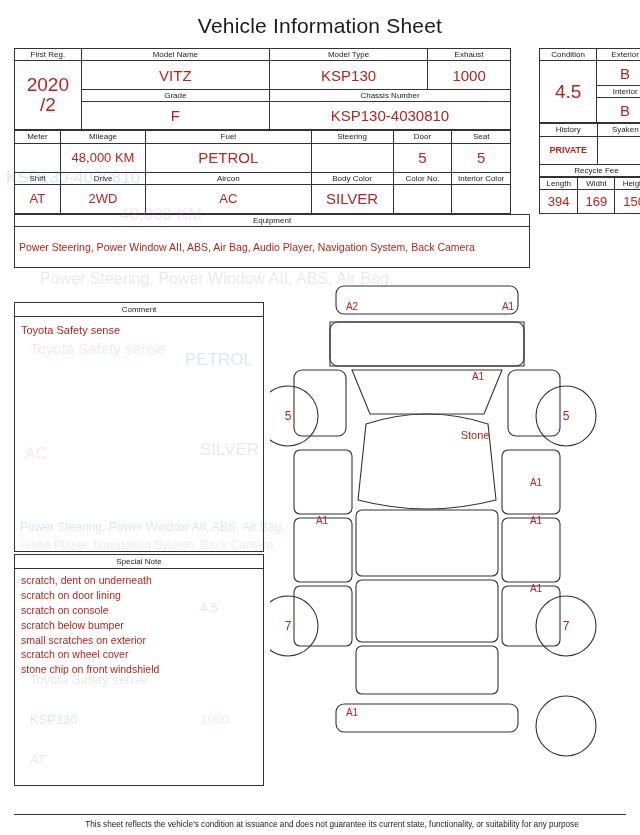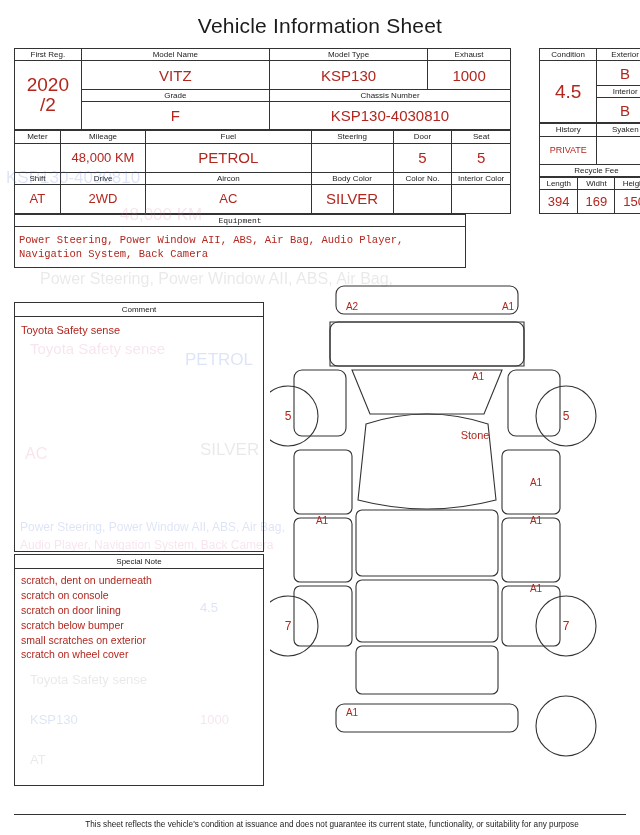--- a/index.html
+++ b/index.html
@@ -151,21 +151,21 @@
           <td class="med2" style="height:26px;">AT</td>
           <td class="med2">2WD</td>
           <td class="med2">AC</td>
           <td class="med">SILVER</td>
           <td class="sm"></td>
           <td class="sm"></td>
         </tr>
       </tbody>
         </table>
 
-      <table class="leftTbl" style="width:452px;border-top:none;font-family:Liberation Mono, monospace;">
+      <table class="leftTbl" style="width:516px;border-top:none;">
         <tbody>
             <tr>
               <td class="hdr">Equipment</td>
             </tr>
         <tr>
               <td class="equip" style="height:34px;">Power Steering, Power Window  AII, ABS, Air Bag, Audio Player, Navigation System, Back Camera</td>
             </tr>
       </tbody>
         </table>
     </div>
@@ -190,21 +190,21 @@
       </tbody>
         </table>
 
       <table class="rightTbl" style="width:115px;border-top:none;">
         <tbody>
             <tr>
           <td class="hdr" style="width:57px;">History</td>
           <td class="hdr" style="width:58px;">Syaken</td>
         </tr>
         <tr>
-          <td class="xsm" style="height:25px;">PRIVATE</td>
+          <td class="xsm" style="height:25px;font-weight:bold;">PRIVATE</td>
           <td class="xsm"></td>
         </tr>
         <tr>
               <td class="hdr" colspan="2">Recycle Fee</td>
             </tr>
       </tbody>
         </table>
 
       <table class="rightTbl" style="width:115px;border-top:none;">
         <tbody>
@@ -228,25 +228,26 @@
     <div class="leftcol">
       <div class="panel comment">
         <div class="boxhdr">Comment</div>
         <div class="body">Toyota Safety sense</div>
       </div>
 
       <div class="panel special">
         <div class="boxhdr">Special Note</div>
         <div class="body">
           <div>scratch, dent on underneath</div>
+          <div>scratch on door lining</div>
           <div>scratch on console</div>
-          <div>scratch on door lining</div>
           <div>scratch below bumper</div>
           <div>small scratches on exterior</div>
           <div>scratch on wheel cover</div>
+          <div>stone chip on front windshield</div>
         </div>
       </div>
     </div>
 
     <div class="diagram">
       <svg width="352" height="492" viewBox="0 0 352 492">
         <g fill="none" stroke="#333" stroke-width="1.1">
 
           <rect x="66" y="12" width="182" height="28" rx="8"></rect>
 

